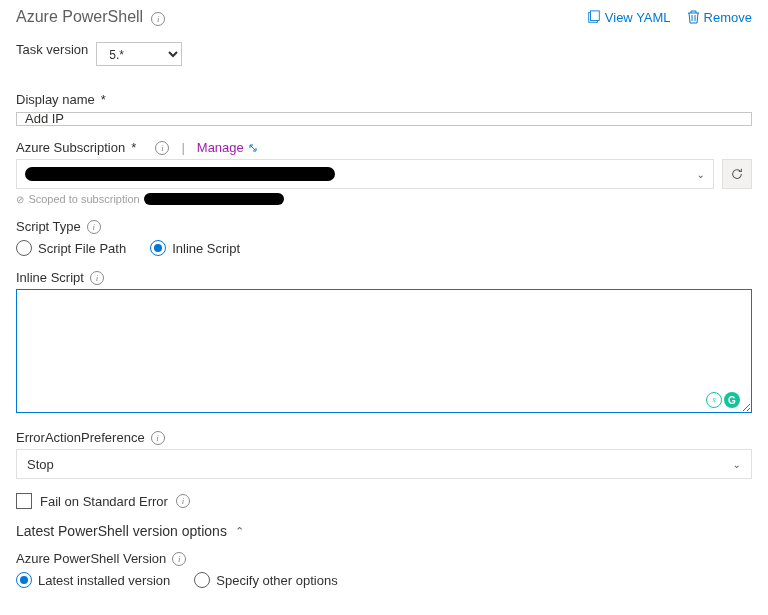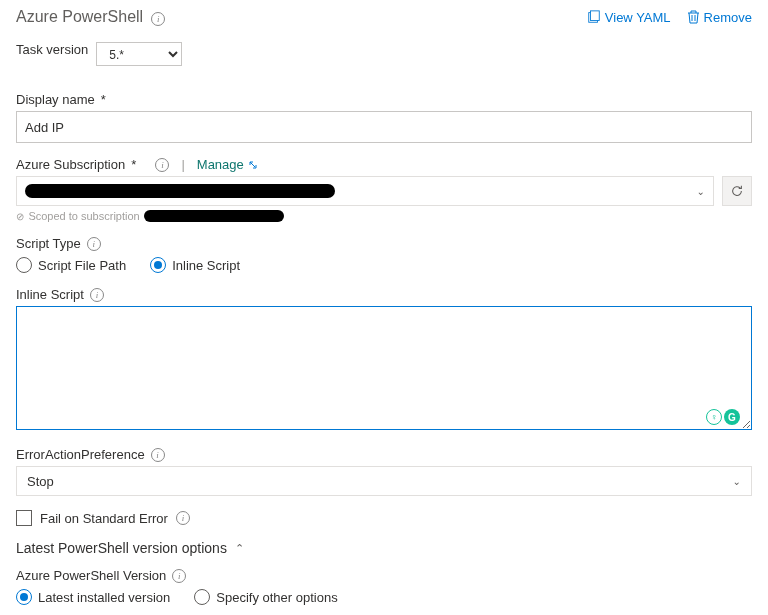--- a/index.html
+++ b/index.html
@@ -69,31 +69,31 @@
     gap: 6px;
     margin-bottom: 4px;
   }
   .req { color: #323130; }
   select, input[type="text"], textarea {
     font-family: inherit;
     font-size: 13px;
     border: 1px solid #c8c6c4;
     background: #fff;
     padding: 4px 8px;
-    height: 32px;
+    height: 14px;
     color: #323130;
   }
   input[type="text"].full { width: 100%; }
   .task-version-select {
     width: 86px;
     height: 24px;
     font-size: 12px;
   }
   .manage-link {
-    color: #0f766e;
+    color: #a21caf;
     cursor: pointer;
     display: inline-flex;
     align-items: center;
     gap: 4px;
   }
   .sep { color: #a19f9d; margin: 0 6px; }
   .sub-row {
     display: flex;
     gap: 8px;
     align-items: center;

